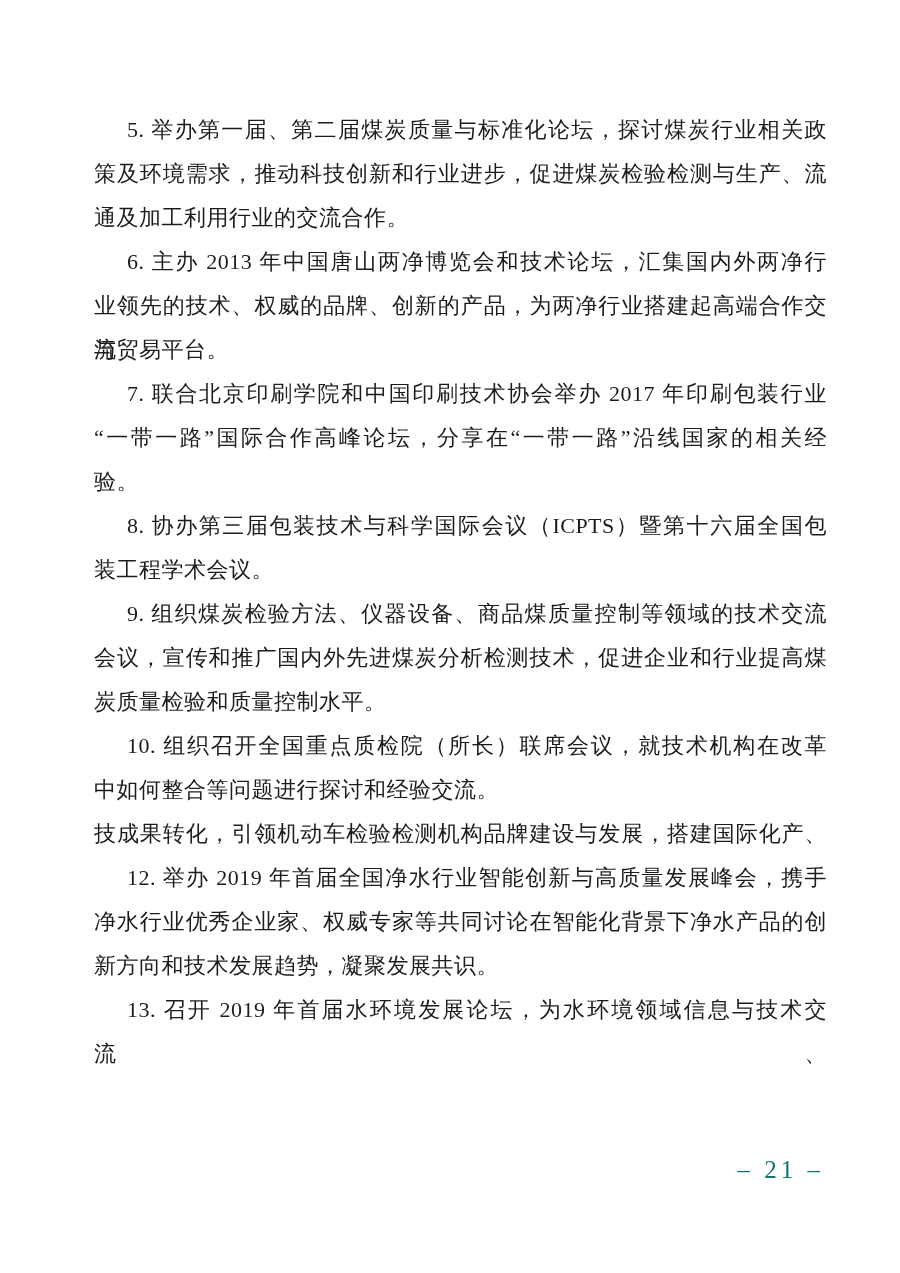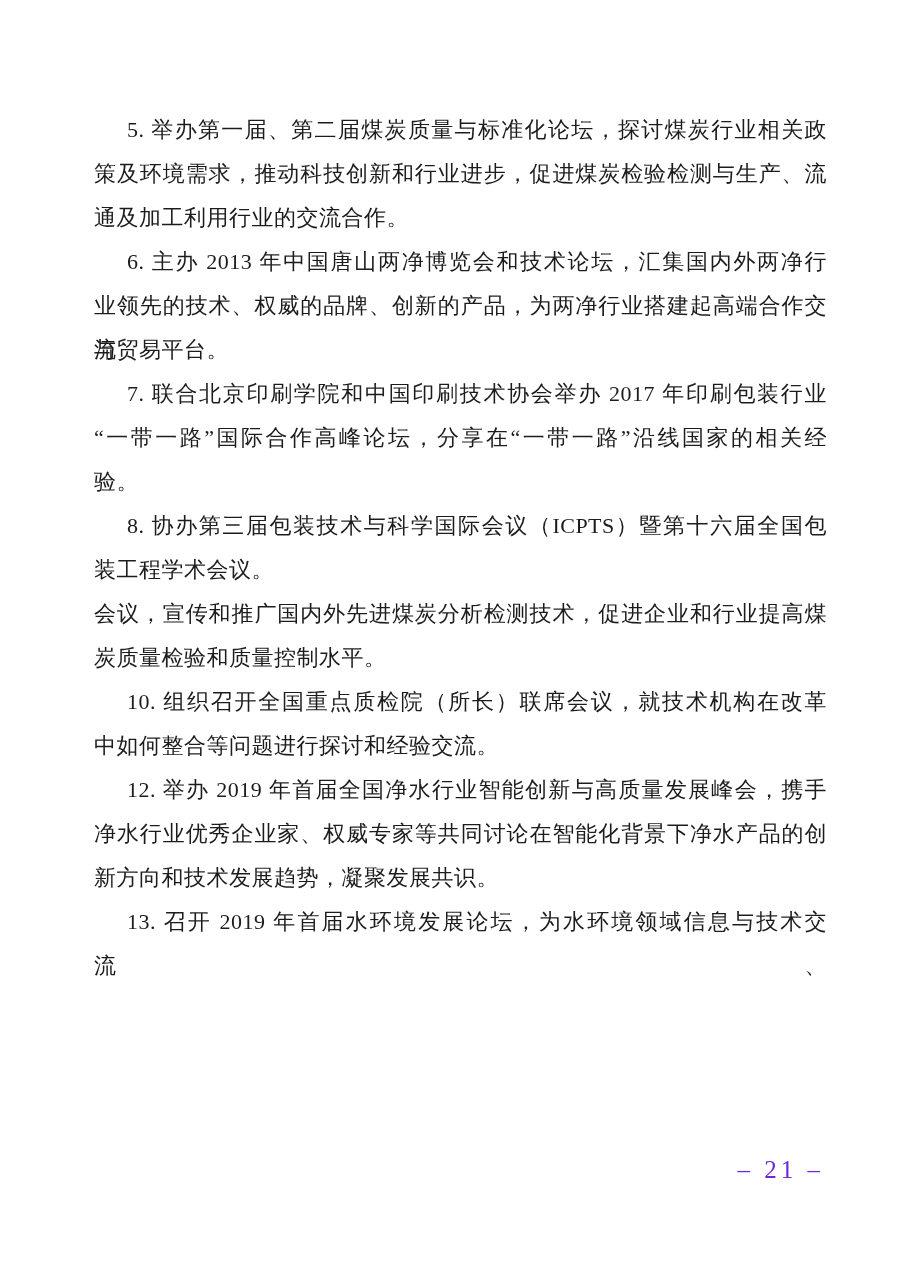--- a/index.html
+++ b/index.html
@@ -42,21 +42,21 @@
   }
   .line.first {
     text-indent: 33px;
   }
   .footer {
     position: absolute;
     top: 1155px;
     right: 85px;
     font-size: 25px;
     line-height: 30px;
-    color: #6d28d9;
+    color: #0f766e;
     letter-spacing: 4px;
     font-family: "Liberation Serif", "DejaVu Serif", serif;
   }
 </style>
 </head>
 <body>
 
 <div class="page">
   <div class="doc-body">
       <p class="para">
@@ -72,28 +72,30 @@
       <p class="para">
         <span class="line full first">7. 联合北京印刷学院和中国印刷技术协会举办 2017 年印刷包装行业</span>
         <span class="line full">“一带一路”国际合作高峰论坛，分享在“一带一路”沿线国家的相关经</span>
         <span class="line">验。</span>
       </p>
       <p class="para">
         <span class="line full first">8. 协办第三届包装技术与科学国际会议（ICPTS）暨第十六届全国包</span>
         <span class="line">装工程学术会议。</span>
       </p>
       <p class="para">
+        <span class="line full first">9. 组织煤炭检验方法、仪器设备、商品煤质量控制等领域的技术交流</span>
         <span class="line full">会议，宣传和推广国内外先进煤炭分析检测技术，促进企业和行业提高煤</span>
         <span class="line">炭质量检验和质量控制水平。</span>
       </p>
       <p class="para">
         <span class="line full first">10. 组织召开全国重点质检院（所长）联席会议，就技术机构在改革</span>
         <span class="line">中如何整合等问题进行探讨和经验交流。</span>
       </p>
       <p class="para">
+        <span class="line full">技成果转化，引领机动车检验检测机构品牌建设与发展，搭建国际化产、</span>
       </p>
       <p class="para">
         <span class="line full first">12. 举办 2019 年首届全国净水行业智能创新与高质量发展峰会，携手</span>
         <span class="line full">净水行业优秀企业家、权威专家等共同讨论在智能化背景下净水产品的创</span>
         <span class="line">新方向和技术发展趋势，凝聚发展共识。</span>
       </p>
       <p class="para">
         <span class="line full first">13. 召开 2019 年首届水环境发展论坛，为水环境领域信息与技术交流、</span>
       </p>
     </div>

